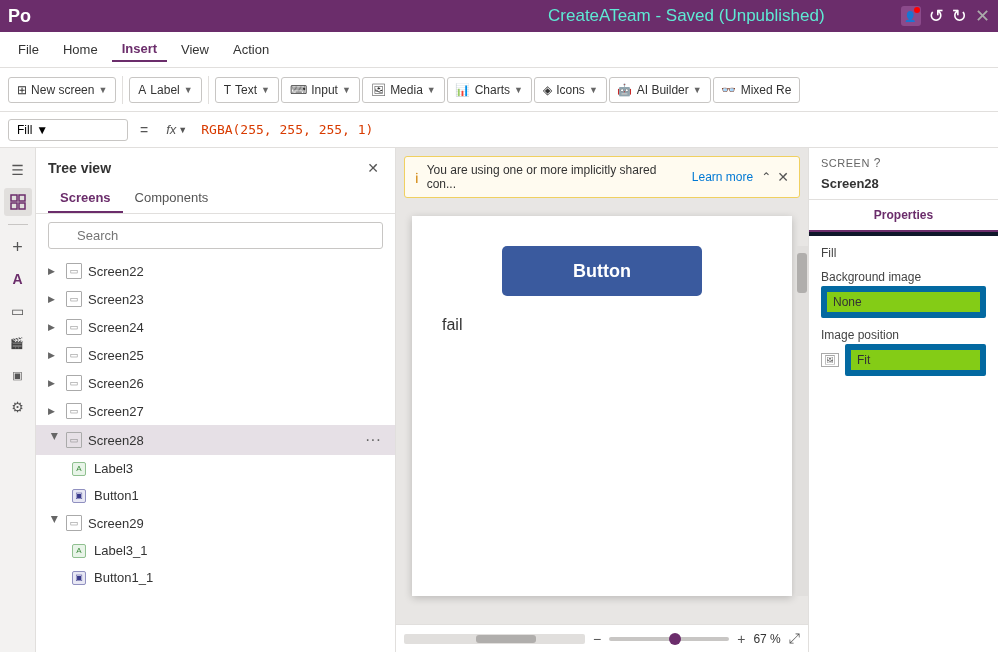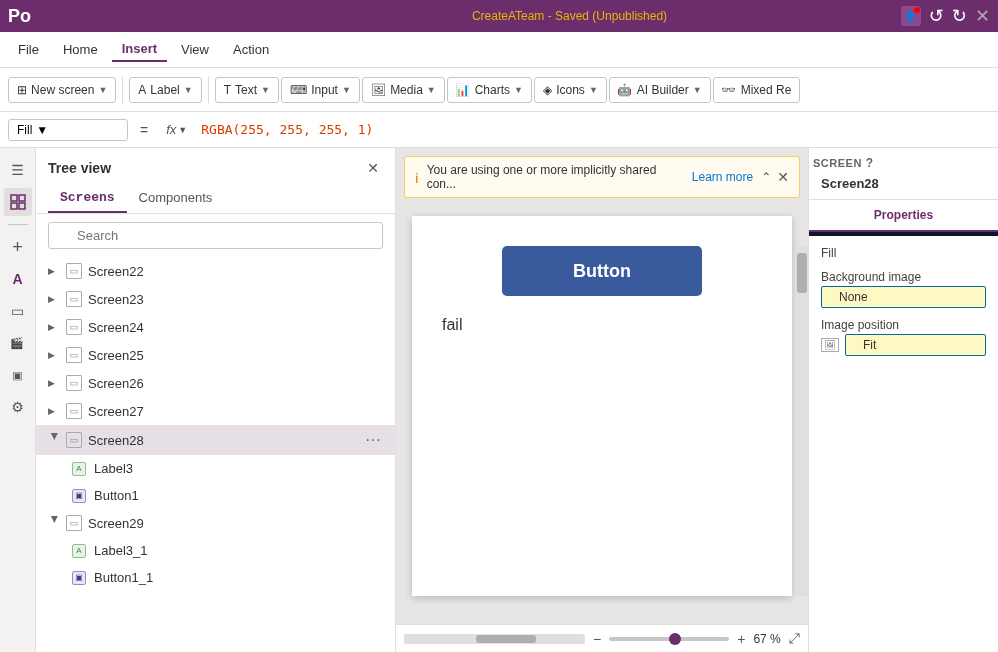--- a/index.html
+++ b/index.html
@@ -10,22 +10,23 @@
       height: 32px;
       background: #6b2d6b;
       display: flex;
       align-items: center;
       padding: 13px 8px;
       color: white;
       font-size: 12px;
     }
     .title-bar-center {
       flex: 1;
-      font-size: 12px;
-      color: #eab308;
+      text-align: center;
+      font-size: 17px;
+      color: #5eead4;
     }
     .title-bar-right {
       display: flex;
       gap: 8px;
       align-items: center;
     }
     .title-bar-icon {
       width: 20px; height: 20px;
       background: #8b4a8b;
       border-radius: 3px;
@@ -186,21 +187,20 @@
       padding: 6px 12px;
       font-size: 13px;
       cursor: pointer;
       color: #555;
       border-bottom: 2px solid transparent;
     }
     .tree-tab.active {
       color: #6b2d6b;
       border-bottom: 2px solid #6b2d6b;
       font-weight: 600;
-      font-family: Liberation Mono, monospace;
     }
     .tree-search {
       padding: 8px 12px;
     }
     .tree-search-input {
       width: 100%;
       border: 1px solid #c8c6c4;
       border-radius: 3px;
       padding: 5px 8px 5px 28px;
       font-size: 13px;
@@ -337,25 +337,24 @@
 
     
     .right-panel {
       width: 190px;
       background: white;
       border-left: 1px solid #e1dfdd;
       display: flex;
       flex-direction: column;
     }
     .right-screen-header {
-      padding: 8px 4px 4px;
+      padding: 8px 12px 4px;
       display: flex;
       align-items: center;
       gap: 4px;
-      font-weight: bold;
     }
     .right-screen-label {
       font-size: 11px;
       color: #666;
       text-transform: uppercase;
       letter-spacing: 0.5px;
     }
     .right-screen-name {
       font-size: 13px;
       font-weight: 600;
@@ -397,26 +396,26 @@
       color: #444;
       font-weight: 500;
     }
     .prop-value-row {
       display: flex;
       align-items: center;
       gap: 6px;
     }
     .prop-value-box {
       flex: 1;
-      border: 1px solid #0369a1;
+      border: 6px solid #0369a1;
       border-radius: 2px;
-      padding: 3px 17px;
-      font-size: 12px;
-      color: #333;
-      background: #fef9c3;
+      padding: 3px 6px;
+      font-size: 12px;
+      color: #333;
+      background: #84cc16;
     }
     .prop-img-icon {
       width: 18px; height: 14px;
       border: 1px solid #aaa;
       display: flex; align-items: center; justify-content: center;
       font-size: 9px; color: #555;
     }
   </style>
 </head>
 <body>

